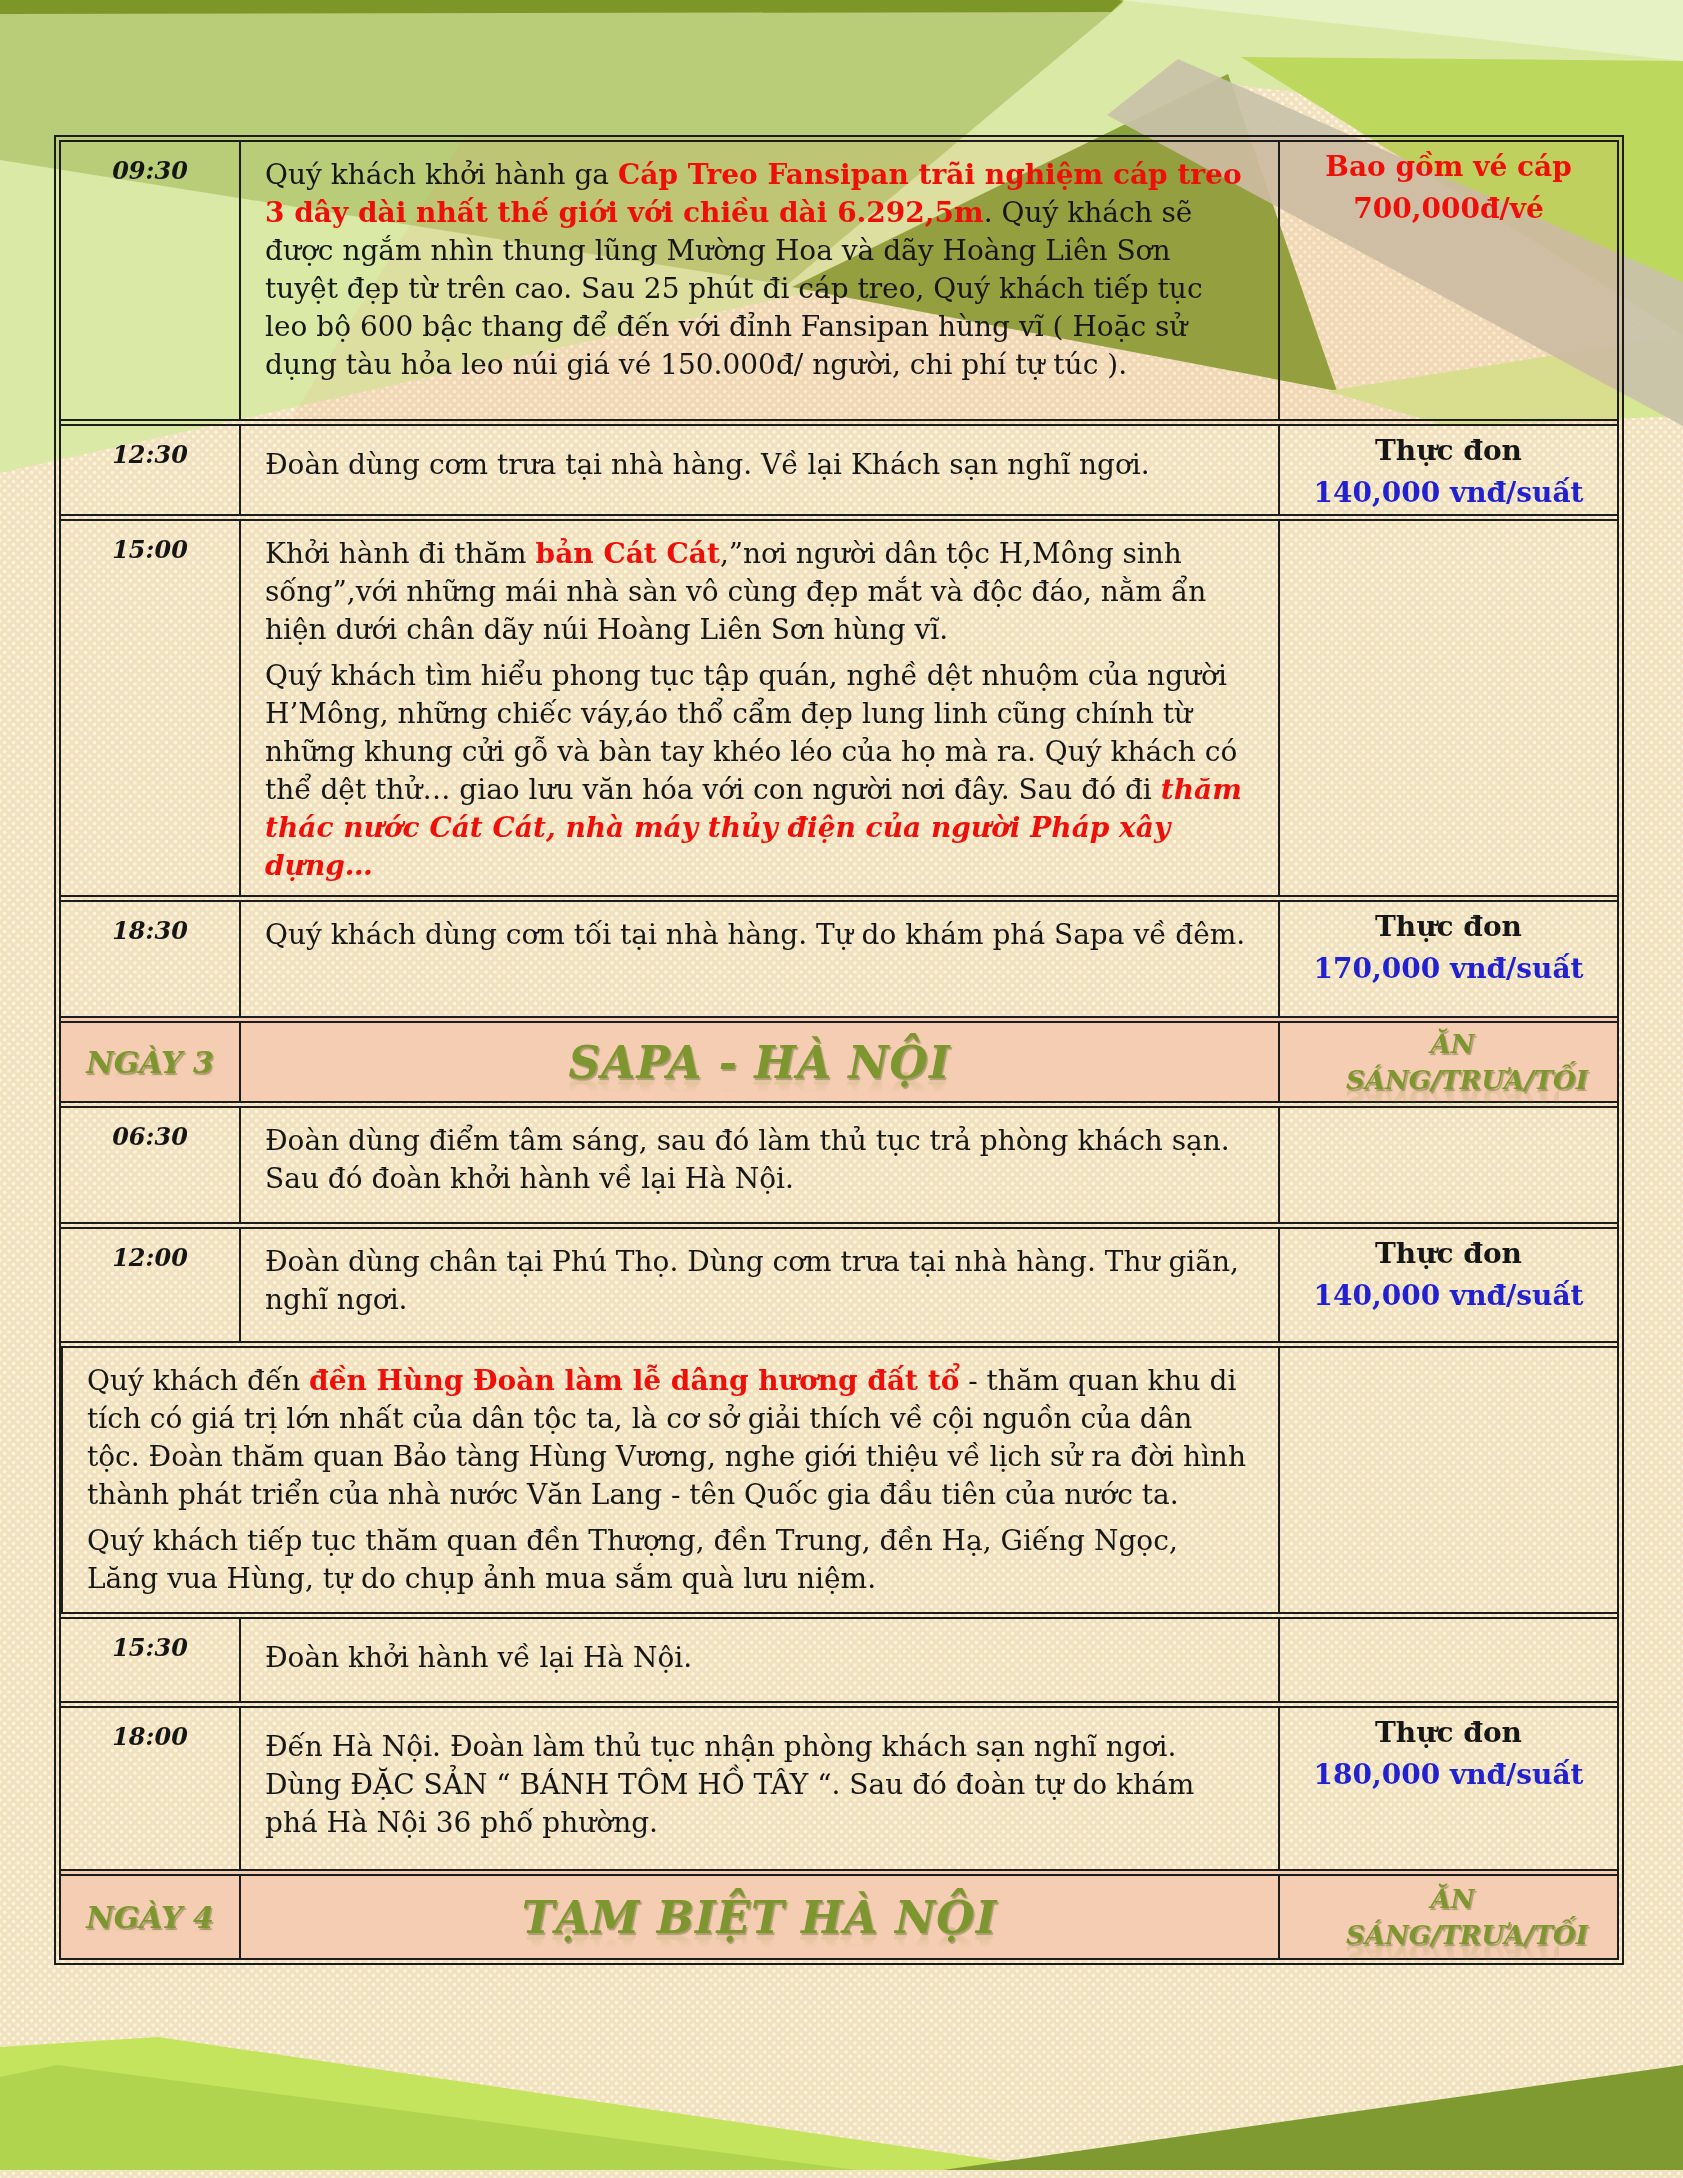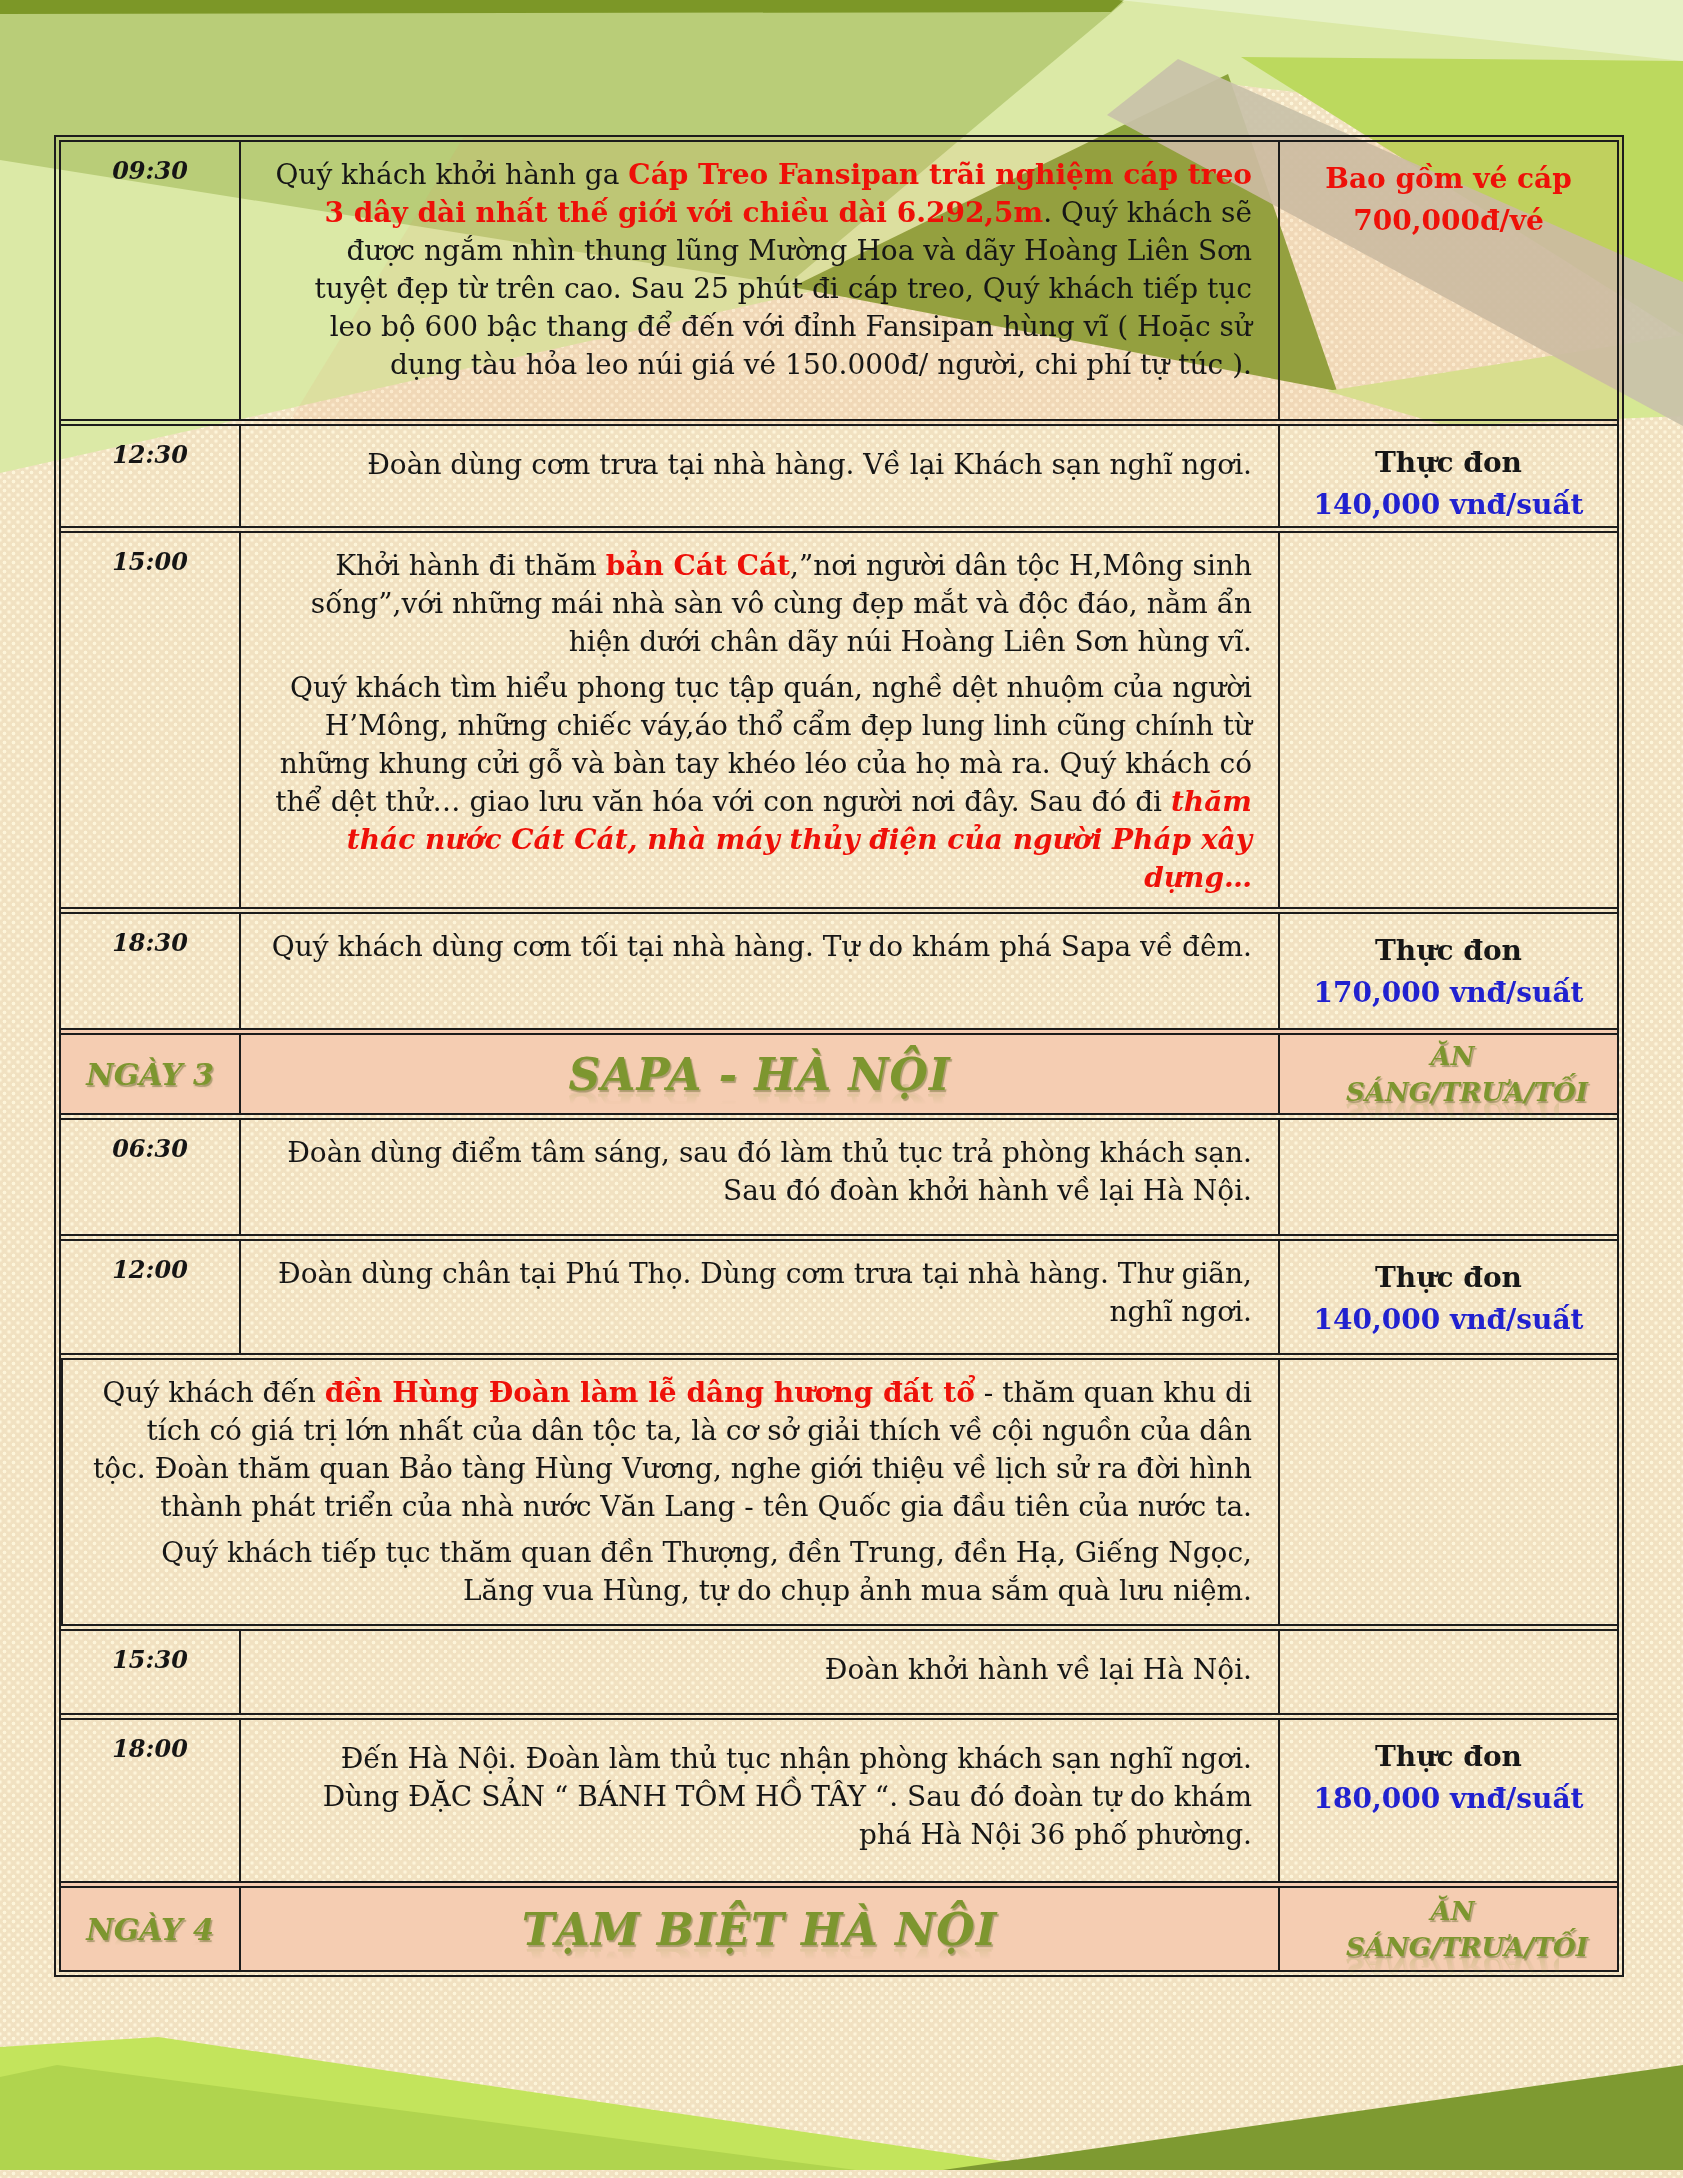--- a/index.html
+++ b/index.html
@@ -31,22 +31,22 @@
   .bot-olive   {background:#7e9a31;clip-path:polygon(1683px 2065px,1683px 2170px,943px 2170px);}
   
   .itinerary{
     position:absolute;left:54px;top:135px;width:1570px;box-sizing:border-box;
     border:7px double #1c1c1c;
   }
   .row{display:flex;box-sizing:border-box;}
   .row + .row{border-top:7px double #1c1c1c;}
   .cell{box-sizing:border-box;}
   .time-cell{flex:0 0 178px;text-align:center;padding-top:14px;}
-  .content-cell{flex:1 1 auto;border-left:2px solid #1c1c1c;padding:14px 26px 10px 24px;text-align:right;}
-  .price-cell{flex:0 0 339px;border-left:2px solid #1c1c1c;text-align:center;padding-top:16px;}
+  .content-cell{flex:1 1 auto;border-left:2px solid #1c1c1c;padding:14px 26px 10px 24px;}
+  .price-cell{flex:0 0 339px;border-left:2px solid #1c1c1c;text-align:center;padding-top:4px;}
   .time{font-size:24px;font-weight:bold;font-style:italic;color:#151515;}
   .content-cell p{margin:0 0 8px 0;font-size:28px;line-height:38px;color:#161616;}
   .content-cell p:last-child{margin-bottom:0;}
   .red{color:#ee1008;font-weight:bold;}
   .ital{font-style:italic;}
   .blue{color:#2121cf;font-weight:bold;}
   .plabel{color:#161616;font-weight:bold;}
   .price-inner{width:282px;margin:0 auto;font-size:28px;line-height:42px;font-weight:bold;}
   .r1{min-height:277px}.r2{min-height:89px}.r3{min-height:350px}.r4{min-height:121px}
   .r5{min-height:85px}.r6{min-height:121px}.r7{min-height:119px}.r8{min-height:271px}

